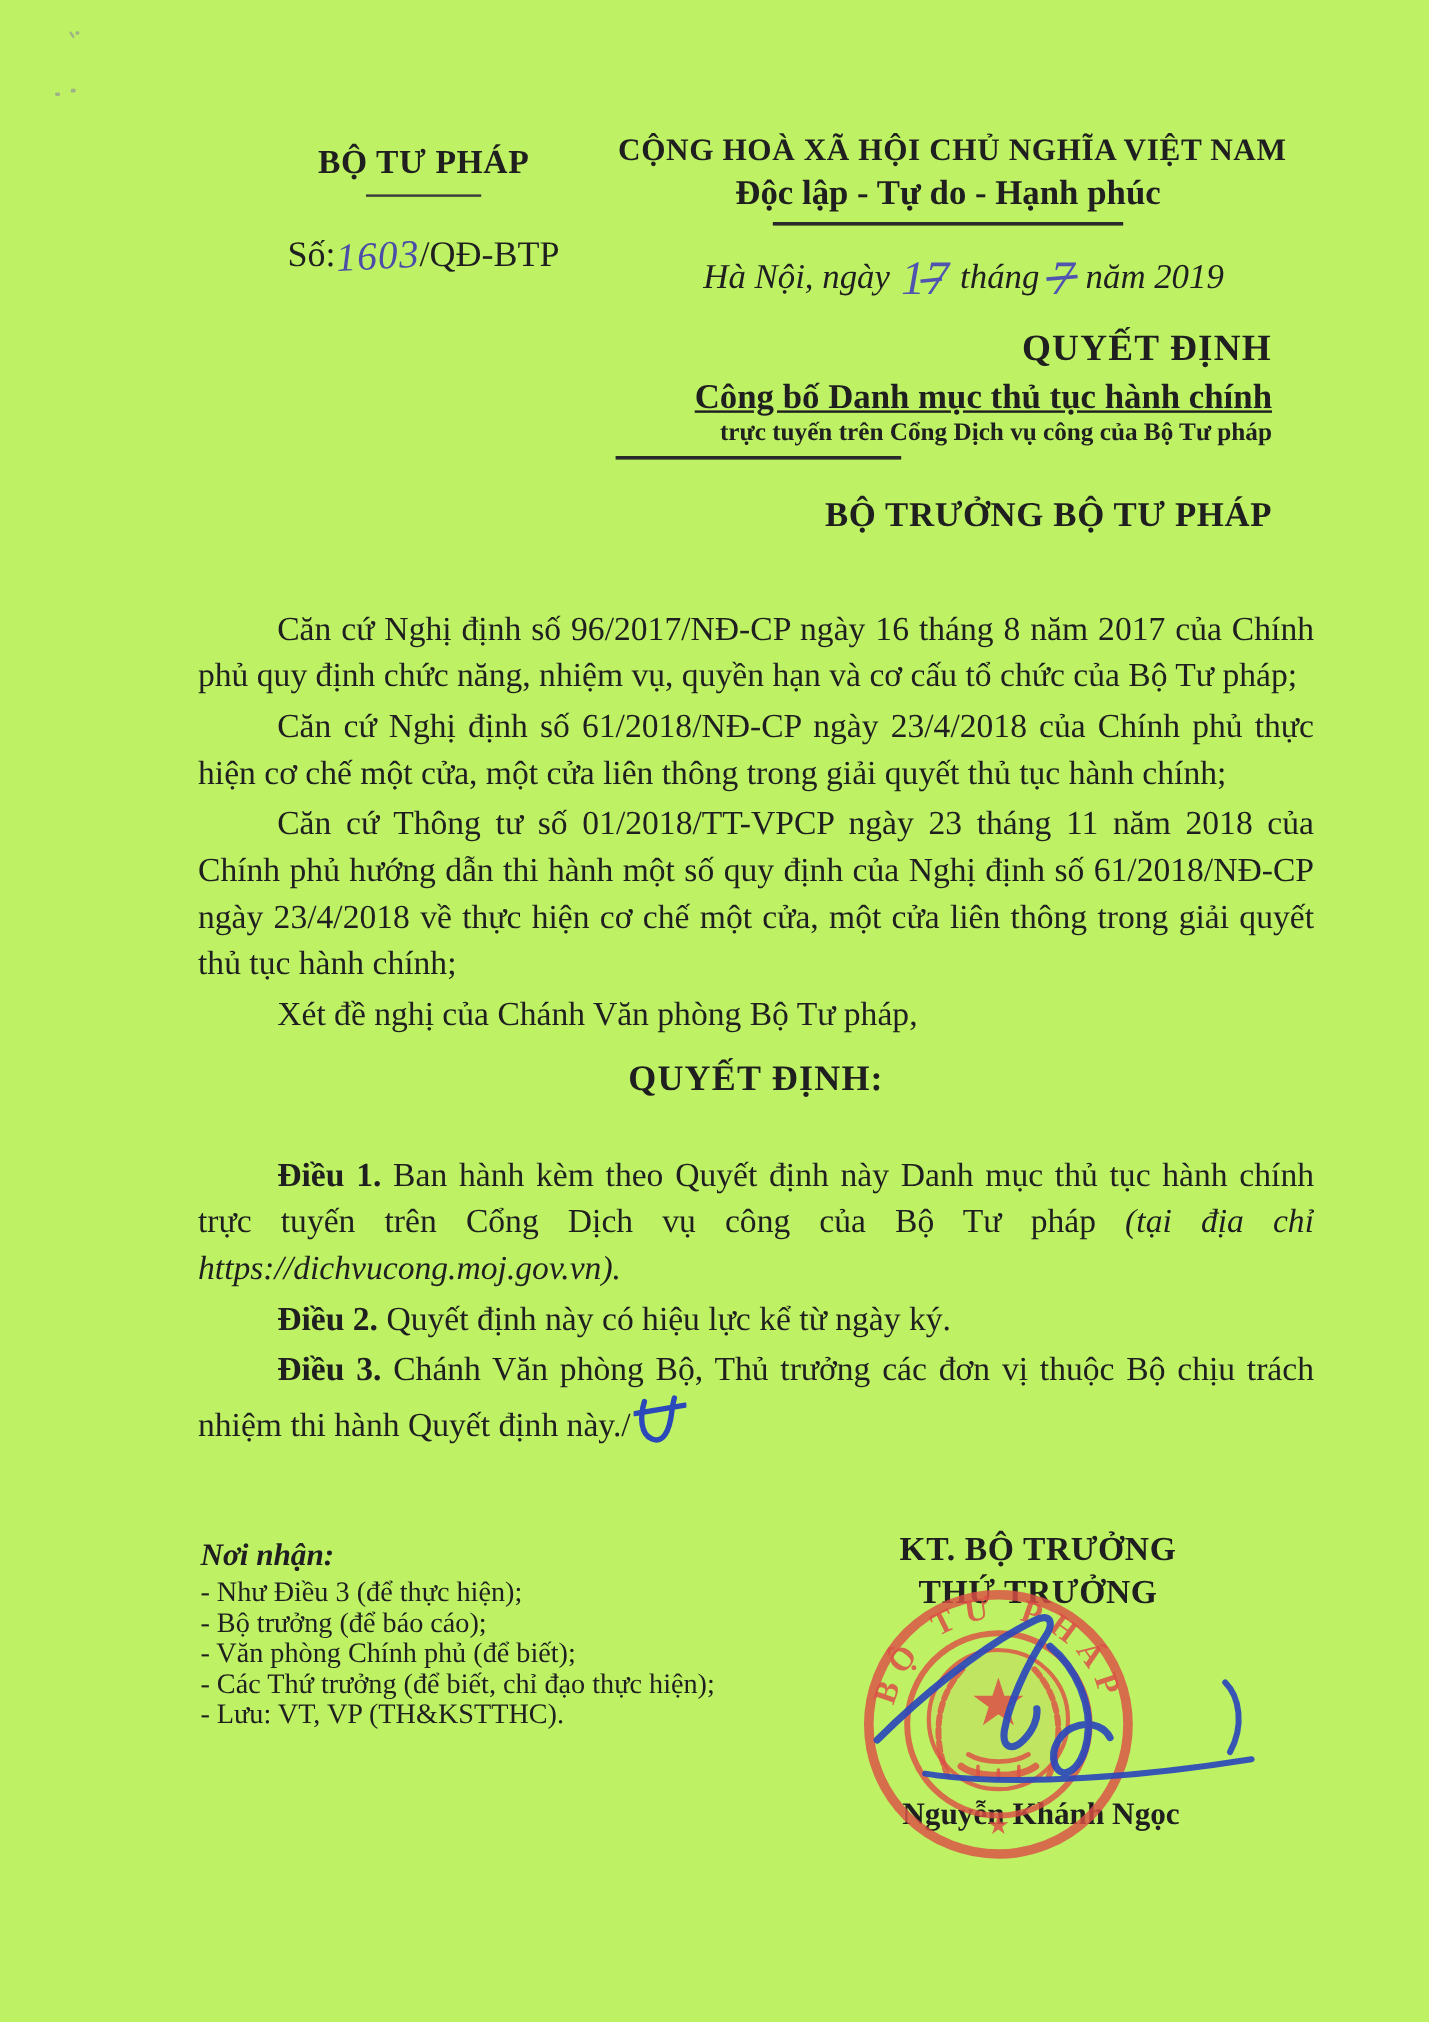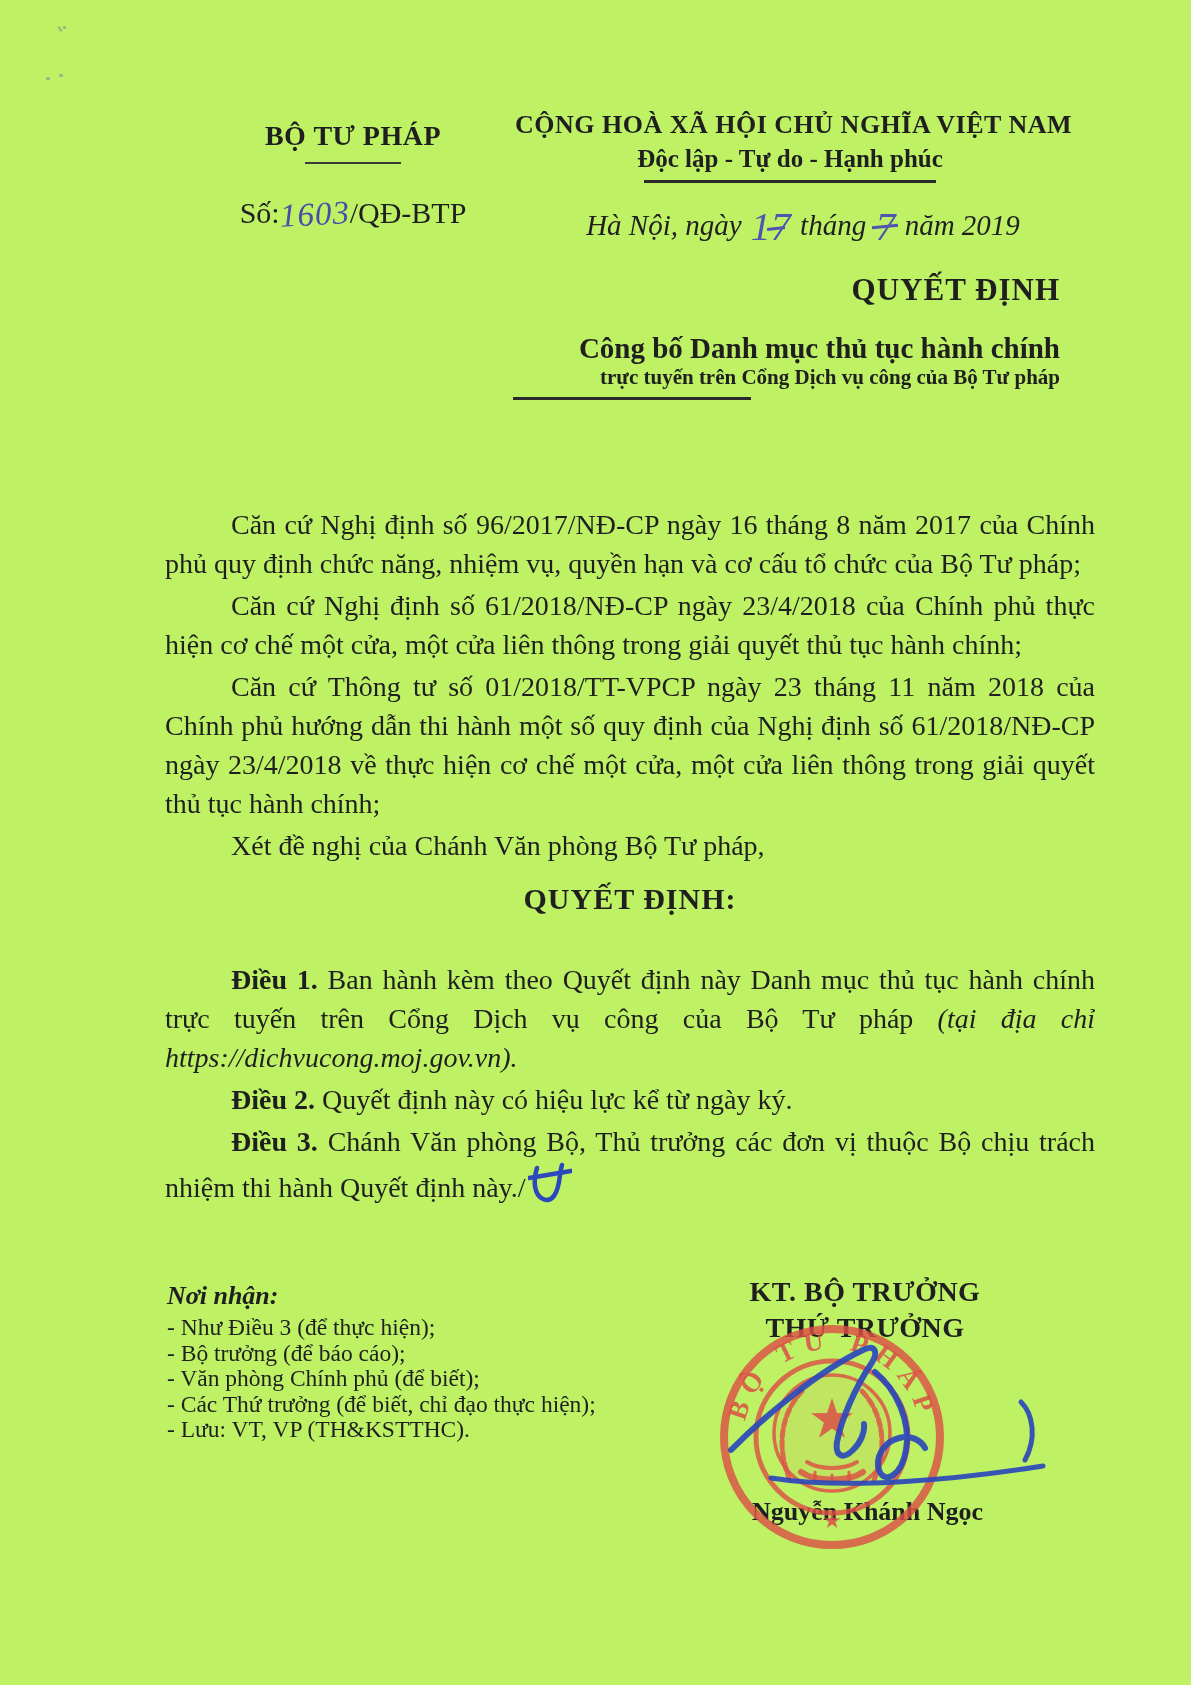--- a/index.html
+++ b/index.html
@@ -18,30 +18,30 @@
   .hdr-left { left:238px; top:120px; width:230px; text-align:center; }
   .agency { font-size:28px; font-weight:bold; letter-spacing:.5px; }
   .agency-rule { width:96px; border-top:2.5px solid #3a3a3a; margin:10px auto 0; }
   .doc-number { margin-top:32px; font-size:30px; white-space:nowrap; }
   .hand { color:#4b4da9; font-style:italic; letter-spacing:1px; }
   .hand-num { font-size:33px; display:inline-block; transform:rotate(-3deg); vertical-align:-2px; }
 
   
   .hdr-right { left:515px; top:110px; width:550px; text-align:center; }
   .nat1 { font-size:26px; font-weight:bold; letter-spacing:.5px; white-space:nowrap; }
-  .nat2 { font-size:25px; font-weight:bold; margin-top:5px; }
+  .nat2 { font-size:29px; font-weight:bold; margin-top:5px; }
   .nat-rule { width:292px; border-top:3px solid #2a2a2a; margin:7px auto 0; }
   .date-line { margin-top:20px; font-size:29px; font-style:italic; padding-left:26px; white-space:nowrap; }
   .hand-day { font-size:40px; color:#5053b0; font-style:italic; position:relative; display:inline-block; vertical-align:-5px; margin:0 2px; }
   .hand-day .bar { position:absolute; height:3px; background:#5053b0; }
 
   
   .title-block { left:150px; top:272px; width:910px; text-align:right; }
   .t1 { font-size:31px; font-weight:bold; letter-spacing:1px; }
-  .t2 { font-size:29px; font-weight:bold; margin-top:24px; }
+  .t2 { font-size:29px; font-weight:bold; margin-top:7px;text-decoration:underline; }
   .t3 { font-size:21px; font-weight:bold; }
   .title-rule { width:238px; border-top:3px solid #2a2a2a; margin:7px 0 0 363px; }
   .issuer { font-size:29px; font-weight:bold; margin-top:30px; letter-spacing:.5px; }
 
   
   .body-block { left:165px; top:505px; width:930px; font-size:28px; line-height:39px; text-align:justify; }
   .body-block p { margin:0 0 3px; text-indent:66px; }
   .decision-heading { text-align:center; text-indent:0 !important; font-size:30px; font-weight:bold;
     letter-spacing:1px; margin:14px 0 42px !important; }
   .article-label { font-weight:bold; }
@@ -86,20 +86,21 @@
     <div class="date-line">
       <span>Hà Nội, ngày </span><span class="hand-day"><span>17</span><span class="bar" style="left:16px;top:24px;width:18px;transform:rotate(-6deg);"></span></span><span> tháng </span><span class="hand-day"><span>7</span><span class="bar" style="left:-3px;top:22px;width:26px;transform:rotate(-5deg);"></span></span><span> năm 2019</span>
     </div>
   </div>
 
   <div class="abs title-block">
     <div class="t1">QUYẾT ĐỊNH</div>
     <div class="t2">Công bố Danh mục thủ tục hành chính</div>
     <div class="t3">trực tuyến trên Cổng Dịch vụ công của Bộ Tư pháp</div>
     <div class="title-rule"></div>
+    <div class="issuer">BỘ TRƯỞNG BỘ TƯ PHÁP</div>
   </div>
 
   <div class="abs body-block">
     <p>Căn cứ Nghị định số 96/2017/NĐ-CP ngày 16 tháng 8 năm 2017 của Chính phủ quy định chức năng, nhiệm vụ, quyền hạn và cơ cấu tổ chức của Bộ Tư pháp;</p>
     <p>Căn cứ Nghị định số 61/2018/NĐ-CP ngày 23/4/2018 của Chính phủ thực hiện cơ chế một cửa, một cửa liên thông trong giải quyết thủ tục hành chính;</p>
     <p>Căn cứ Thông tư số 01/2018/TT-VPCP ngày 23 tháng 11 năm 2018 của Chính phủ hướng dẫn thi hành một số quy định của Nghị định số 61/2018/NĐ-CP ngày 23/4/2018 về thực hiện cơ chế một cửa, một cửa liên thông trong giải quyết thủ tục hành chính;</p>
     <p>Xét đề nghị của Chánh Văn phòng Bộ Tư pháp,</p>
 
     <p class="decision-heading">QUYẾT ĐỊNH:</p>
 

